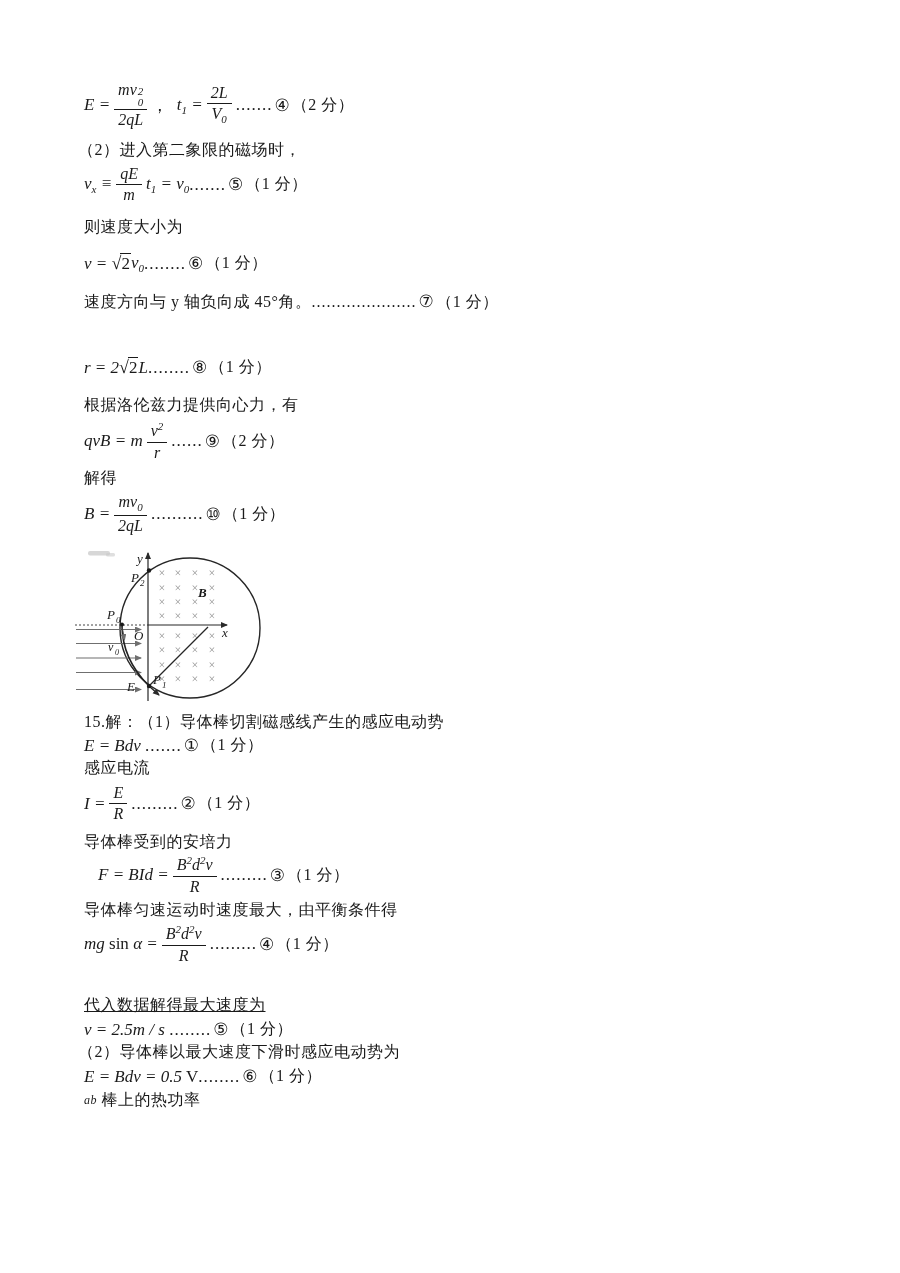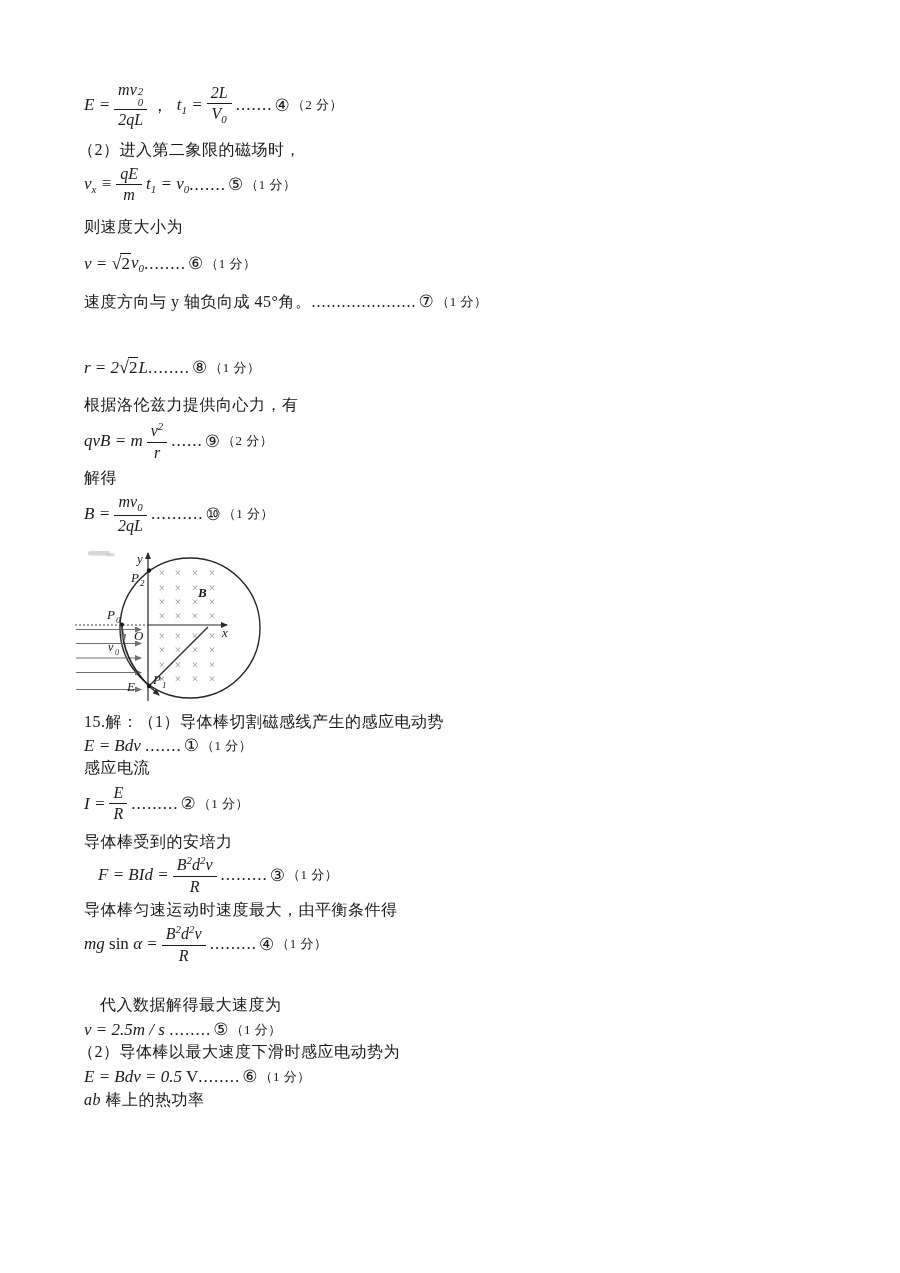--- a/index.html
+++ b/index.html
@@ -14,21 +14,21 @@
   .frac{display:inline-flex;flex-direction:column;align-items:center;text-align:center;
         margin:0 4px;line-height:1.15;font-size:16px;vertical-align:middle;}
   .frac>.num{border-bottom:1.2px solid #1a1a1a;padding:0 4px 1px;}
   .frac>.den{padding:1px 4px 0;}
   .supsub{display:inline-flex;flex-direction:column;align-items:flex-start;font-size:11px;
           line-height:1;font-style:italic;margin-left:1px;}
   .rad{font-style:normal;font-size:18px;margin-right:-1px;}
   .radbody{font-style:normal;border-top:1.3px solid #1a1a1a;padding:0 1px;}
   .dots{font-style:normal;letter-spacing:1px;}
   .tag{font-style:normal;margin:0 2px;font-size:17px;}
-  .score{font-style:normal;font-size:13px;letter-spacing:.5px;}
+  .score{font-style:normal;font-size:16px;letter-spacing:.5px;}
   svg text{font-family:"Liberation Serif","DejaVu Serif",serif;}
 </style>
 </head>
 <body>
 
 <div id="page">
 
   <div class="line math" style="left:84px;top:81px;">
     <span>E =</span>
     <span class="frac"><span class="num"><span>mv</span><span class="supsub"><span>2</span><span>0</span></span></span><span class="den">2qL</span></span>
@@ -239,21 +239,21 @@
   <div class="line math" style="left:84px;top:923px;">
     <span>mg </span>
     <span class="up">sin</span>
     <span> α =</span>
     <span class="frac"><span class="num"><span>B</span><sup>2</sup><span>d</span><sup>2</sup><span>v</span></span><span class="den">R</span></span>
     <span class="dots">.........</span>
     <span class="tag">④</span>
     <span class="score">（1 分）</span>
   </div>
 
-  <div class="line cn" style="left:100px;top:995px;">
+  <div class="line cn" style="left:84px;top:995px;text-decoration:underline;">
     <span>代入数据解得最大速度为</span>
   </div>
 
   <div class="line math" style="left:84px;top:1019px;">
     <span>v = 2.5m / s </span>
     <span class="dots">........</span>
     <span class="tag">⑤</span>
     <span class="score">（1 分）</span>
   </div>
 
@@ -263,16 +263,16 @@
 
   <div class="line math" style="left:84px;top:1066px;">
     <span>E = Bdv = 0.5</span>
     <span class="up"> V</span>
     <span class="dots">........</span>
     <span class="tag">⑥</span>
     <span class="score">（1 分）</span>
   </div>
 
   <div class="line cn" style="left:84px;top:1090px;">
-    <span class="math" style="font-size:16px">ab</span><span> 棒上的热功率</span>
+    <span class="math" style="font-size:12px">ab</span><span> 棒上的热功率</span>
   </div>
 
 </div>
 
 </body></html>

